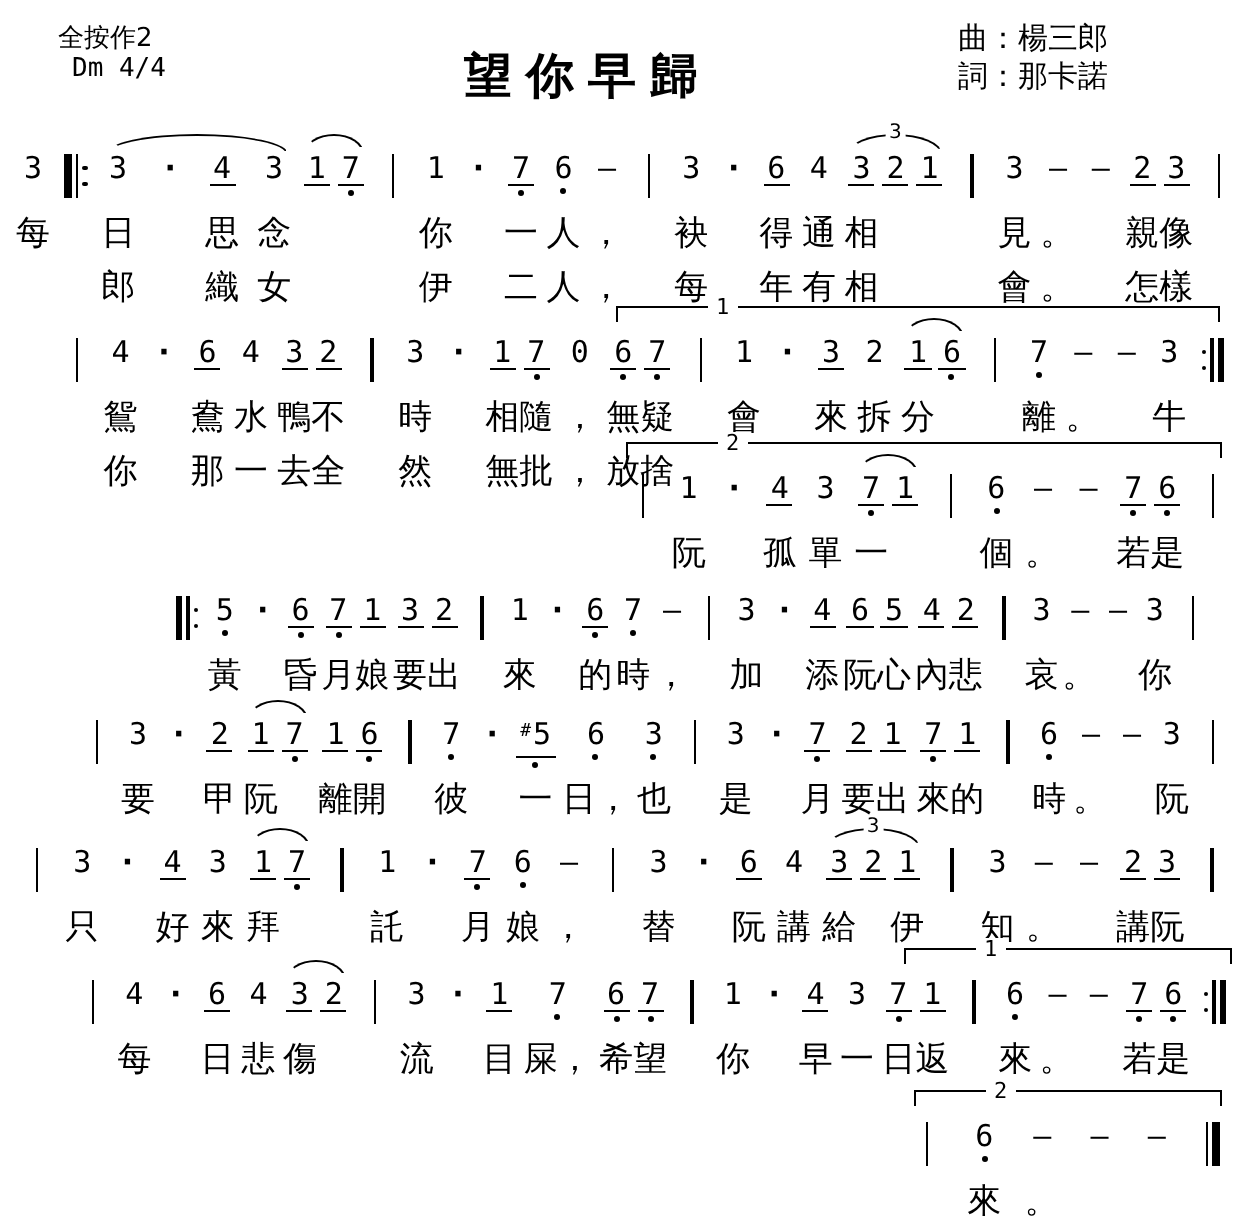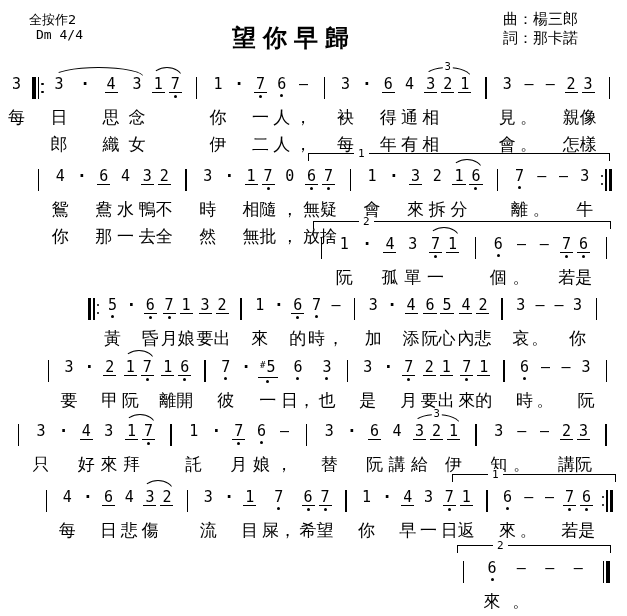--- a/index.html
+++ b/index.html
@@ -2,21 +2,21 @@
 <html><head>
 <meta charset="utf-8">
 <style>
   html,body{margin:0;padding:0;background:#fff;}
   .page{position:relative;width:627px;height:616px;background:#fff;color:#000;
         font-family:"DejaVu Sans",sans-serif;overflow:hidden;}
   
   .hdr-left{position:absolute;left:29px;top:12px;font-size:13px;line-height:15px;}
   .hdr-key{padding-left:7px;font-family:"DejaVu Sans Mono",monospace;text-align:center;}
   .title{position:absolute;left:232px;top:22px;font-size:24px;font-weight:bold;letter-spacing:7px;white-space:nowrap;}
-  .hdr-right{position:absolute;left:479px;top:10px;font-size:15px;line-height:19px;margin-left:24px;}
+  .hdr-right{position:absolute;left:479px;top:10px;font-size:15px;line-height:19px;}
   
   .system{position:absolute;}
   .notes{display:flex;justify-content:space-between;align-items:flex-start;margin-top:16px;}
   .tok{display:flex;flex-direction:column;align-items:center;min-width:10px;}
   .na{height:26px;display:flex;flex-direction:column;align-items:center;justify-content:flex-start;}
   .num{font-family:"DejaVu Sans Mono","Liberation Mono",monospace;font-size:15px;line-height:16px;
        padding:0 2px;white-space:nowrap;}
   .num.ul{border-bottom:1.5px solid #000;}
   .sharp{font-style:normal;font-size:9px;position:relative;top:-4px;margin-right:1px;}
   .odot{width:3px;height:3px;border-radius:50%;background:#000;margin-top:2px;}

